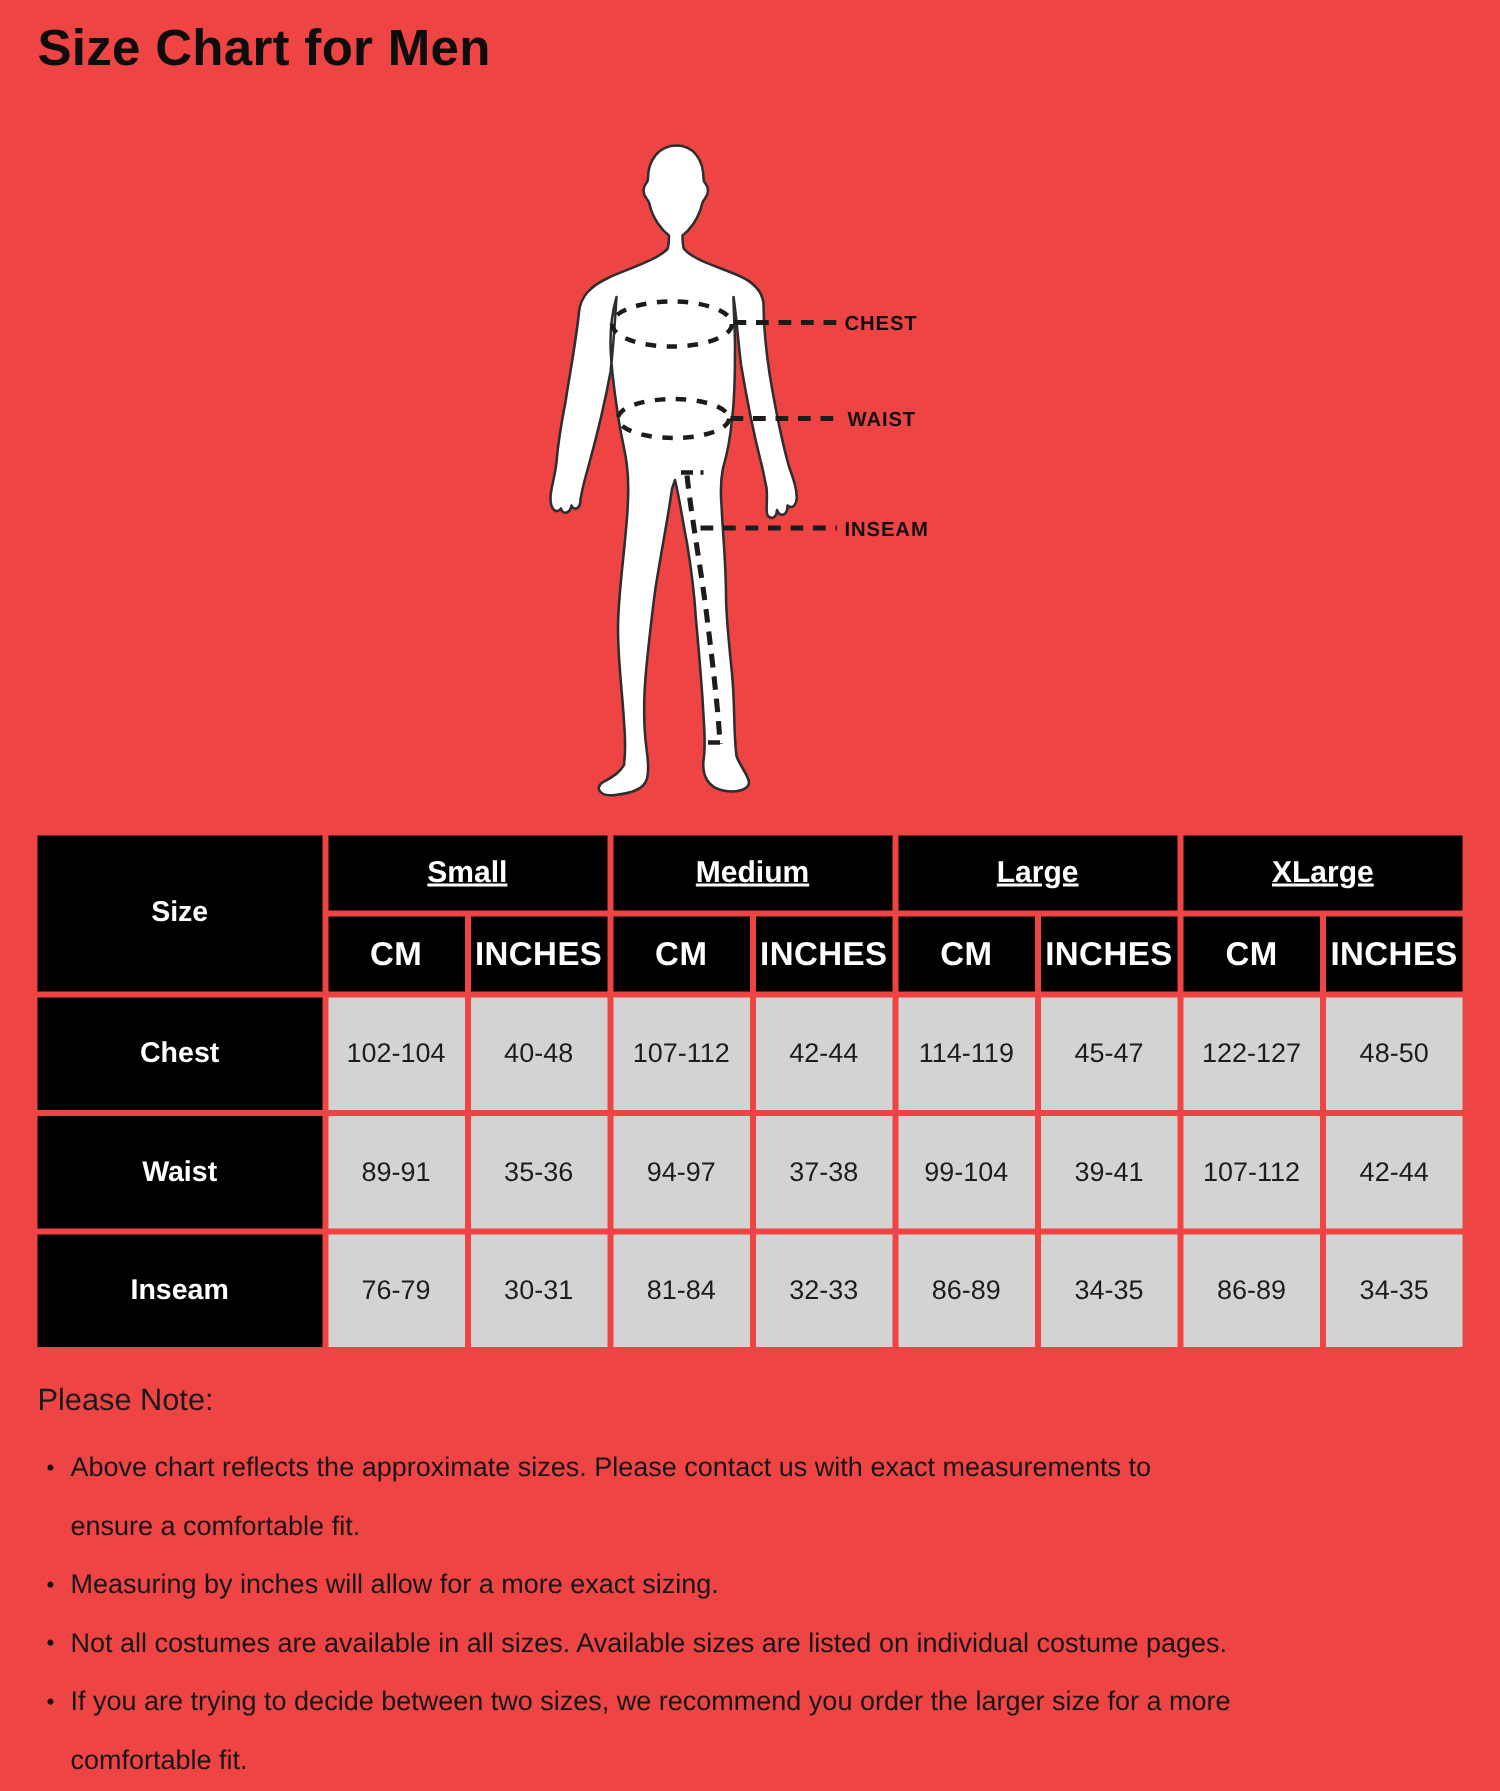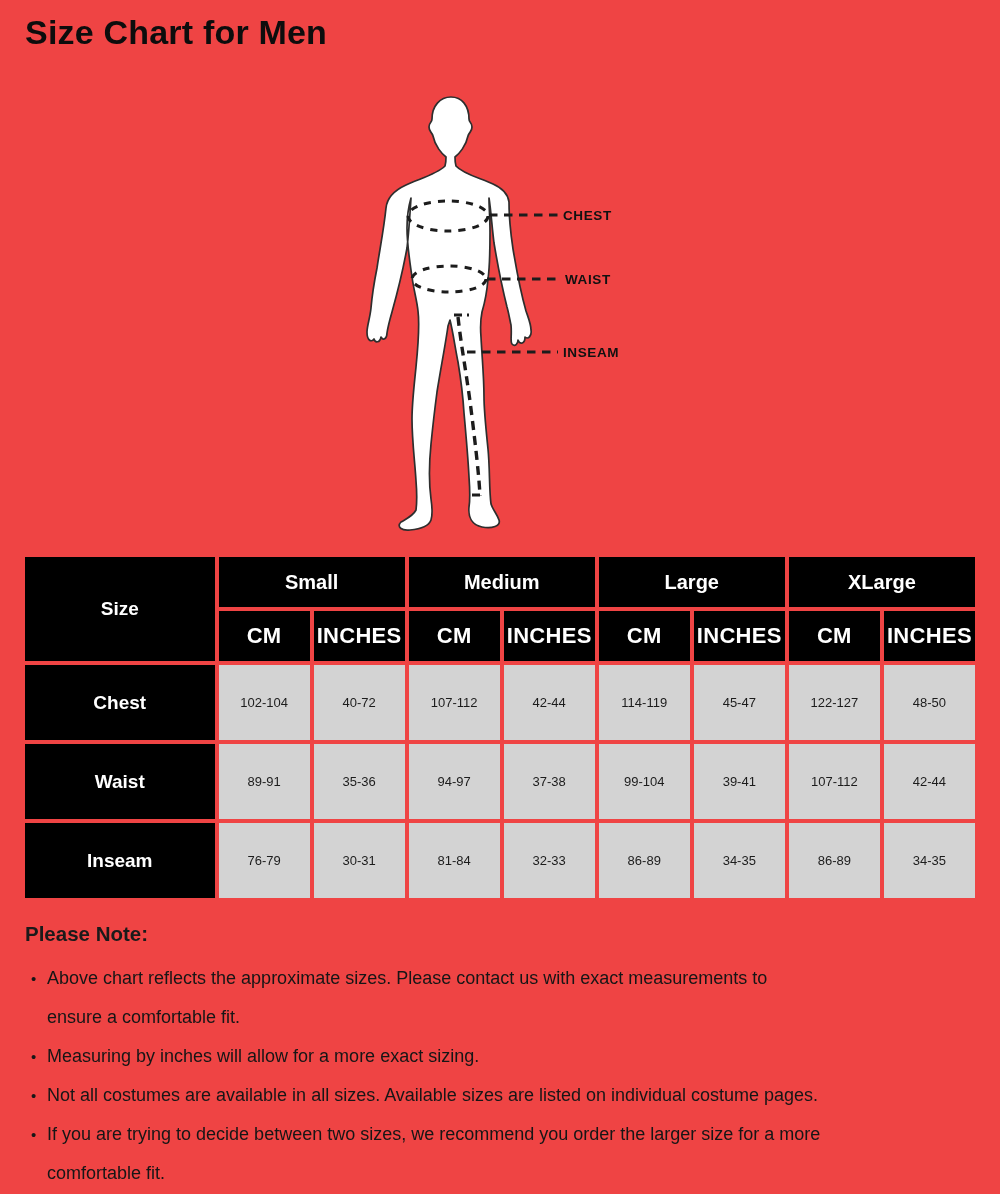--- a/index.html
+++ b/index.html
@@ -55,44 +55,44 @@
   table.size-table th, table.size-table td {
     width: 102px;
     text-align: center;
     vertical-align: middle;
   }
   .hdr {
     background: #000000;
     color: #ffffff;
     font-weight: bold;
   }
-  .hdr-group { height: 50px; font-size: 20px; }
+  .hdr-group { height: 50px; font-size: 20px; text-decoration: underline; }
   .hdr-unit  { height: 50px; font-size: 22px; letter-spacing: 0.3px; }
   .hdr-corner { font-size: 19px; }
   .row-label { height: 75px; font-size: 19px; }
   td.val {
     background: #d3d3d3;
     color: #1c1c1c;
-    font-size: 13px;
+    font-size: 18px;
     height: 75px;
     font-weight: normal;
   }
 
   
   .notes {
     position: absolute;
     top: 920px;
     left: 25px;
     width: 950px;
   }
   .notes-heading {
     font-size: 20.5px;
     color: #1a1a1a;
     line-height: 28px;
-    font-weight: bold;
+    font-weight: normal;
   }
   ul.notes-list {
     list-style: none;
     margin-top: 11px;
   }
   ul.notes-list li {
     position: relative;
     padding-left: 22px;
     margin-left: 0;
     font-size: 18px;
@@ -218,21 +218,21 @@
         <th class="hdr hdr-unit">CM</th>
         <th class="hdr hdr-unit">INCHES</th>
         <th class="hdr hdr-unit">CM</th>
         <th class="hdr hdr-unit">INCHES</th>
         <th class="hdr hdr-unit">CM</th>
         <th class="hdr hdr-unit">INCHES</th>
       </tr>
       <tr>
         <th class="hdr row-label">Chest</th>
         <td class="val">102-104</td>
-        <td class="val">40-72</td>
+        <td class="val">40-48</td>
         <td class="val">107-112</td>
         <td class="val">42-44</td>
         <td class="val">114-119</td>
         <td class="val">45-47</td>
         <td class="val">122-127</td>
         <td class="val">48-50</td>
       </tr>
       <tr>
         <th class="hdr row-label">Waist</th>
         <td class="val">89-91</td>

